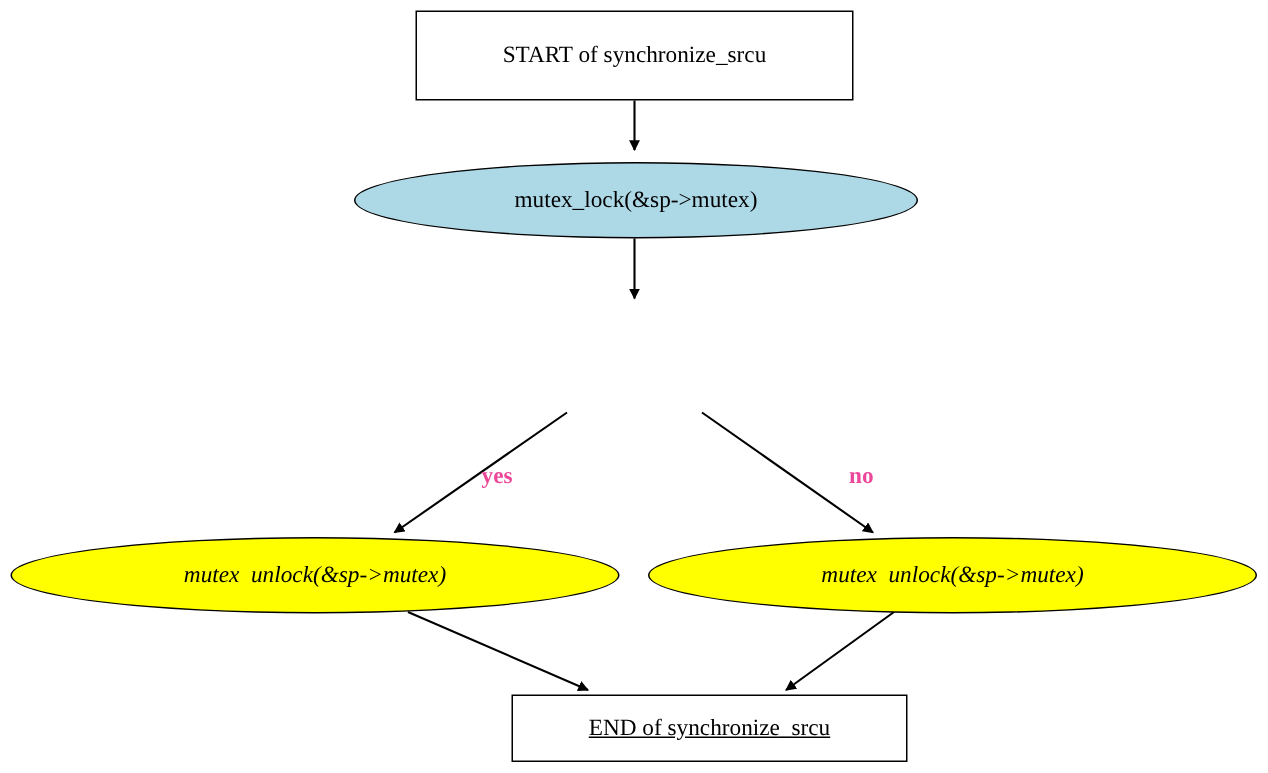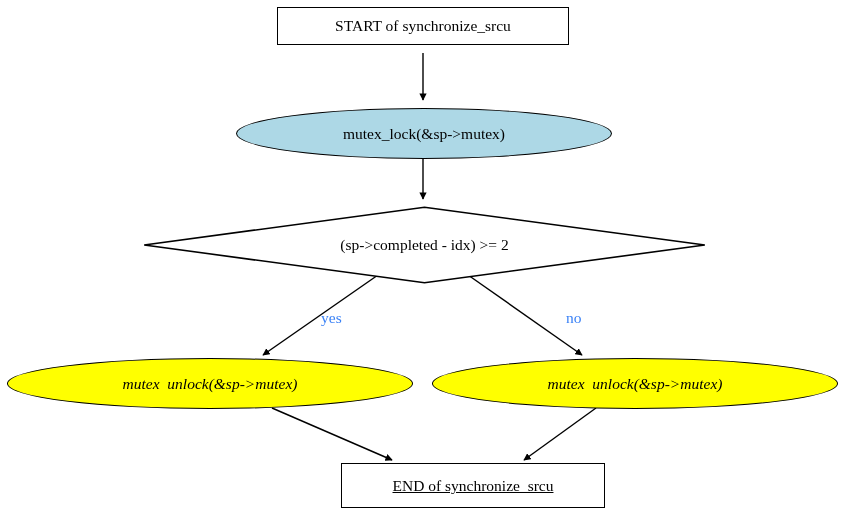--- a/index.html
+++ b/index.html
@@ -57,23 +57,24 @@
     width: 100%;
     height: 100%;
   }
   .node-diamond .label {
     position: relative;
     z-index: 2;
   }
   .edge-label {
     position: absolute;
     font-size: 15.5px;
-    color: #3b82f6;
+    color: #ec4899;
     line-height: 1;
     white-space: pre;
+    font-weight: bold;
   }
 </style>
 </head>
 <body>
 
 <div id="canvas">
 
   <svg id="edges" viewBox="0 0 845 515" width="845" height="515" xmlns="http://www.w3.org/2000/svg">
     <defs>
       <marker id="arrow" viewBox="0 0 10 10" refX="9" refY="5" markerWidth="5.2" markerHeight="5.2" orient="auto-start-reverse">
@@ -99,34 +100,28 @@
 
     <g>
       <path d="M 272,408 L 392,460" stroke="#000000" stroke-width="1.4" fill="none" marker-end="url(#arrow)"></path>
     </g>
 
     <g>
       <path d="M 596,408 L 524,460" stroke="#000000" stroke-width="1.4" fill="none" marker-end="url(#arrow)"></path>
     </g>
   </svg>
 
-  <div class="node node-box" style="left:277px; top:7px; width:292px; height:38px;">
+  <div class="node node-box" style="left:277px; top:7px; width:292px; height:60px;">
     <span class="label">START of synchronize_srcu</span>
   </div>
 
   <div class="node node-ellipse fill-lightblue" style="left:236px; top:108px; width:376px; height:51px;">
     <span class="label">mutex_lock(&amp;sp-&gt;mutex)</span>
   </div>
 
-  <div class="node node-diamond" style="left:143px; top:206px; width:563px; height:78px;">
-    <svg class="diamond-shape" viewBox="0 0 563 78" preserveAspectRatio="none">
-      <polygon points="1.2,39 281.5,1.2 561.8,39 281.5,76.8" fill="#ffffff" stroke="#000000" stroke-width="1.6" vector-effect="non-scaling-stroke"></polygon>
-    </svg>
-    <span class="label">(sp-&gt;completed - idx) &gt;= 2</span>
-  </div>
 
   <div class="edge-label" style="left:321px; top:310px;">yes</div>
 
   <div class="edge-label" style="left:566px; top:310px;text-align:right;">no</div>
 
   <div class="node node-ellipse fill-yellow" style="left:7px; top:358px; width:406px; height:51px;">
     <span class="label">mutex  unlock(&amp;sp-&gt;mutex)</span>
   </div>
 
   <div class="node node-ellipse fill-yellow" style="left:432px; top:358px; width:406px; height:51px;">

